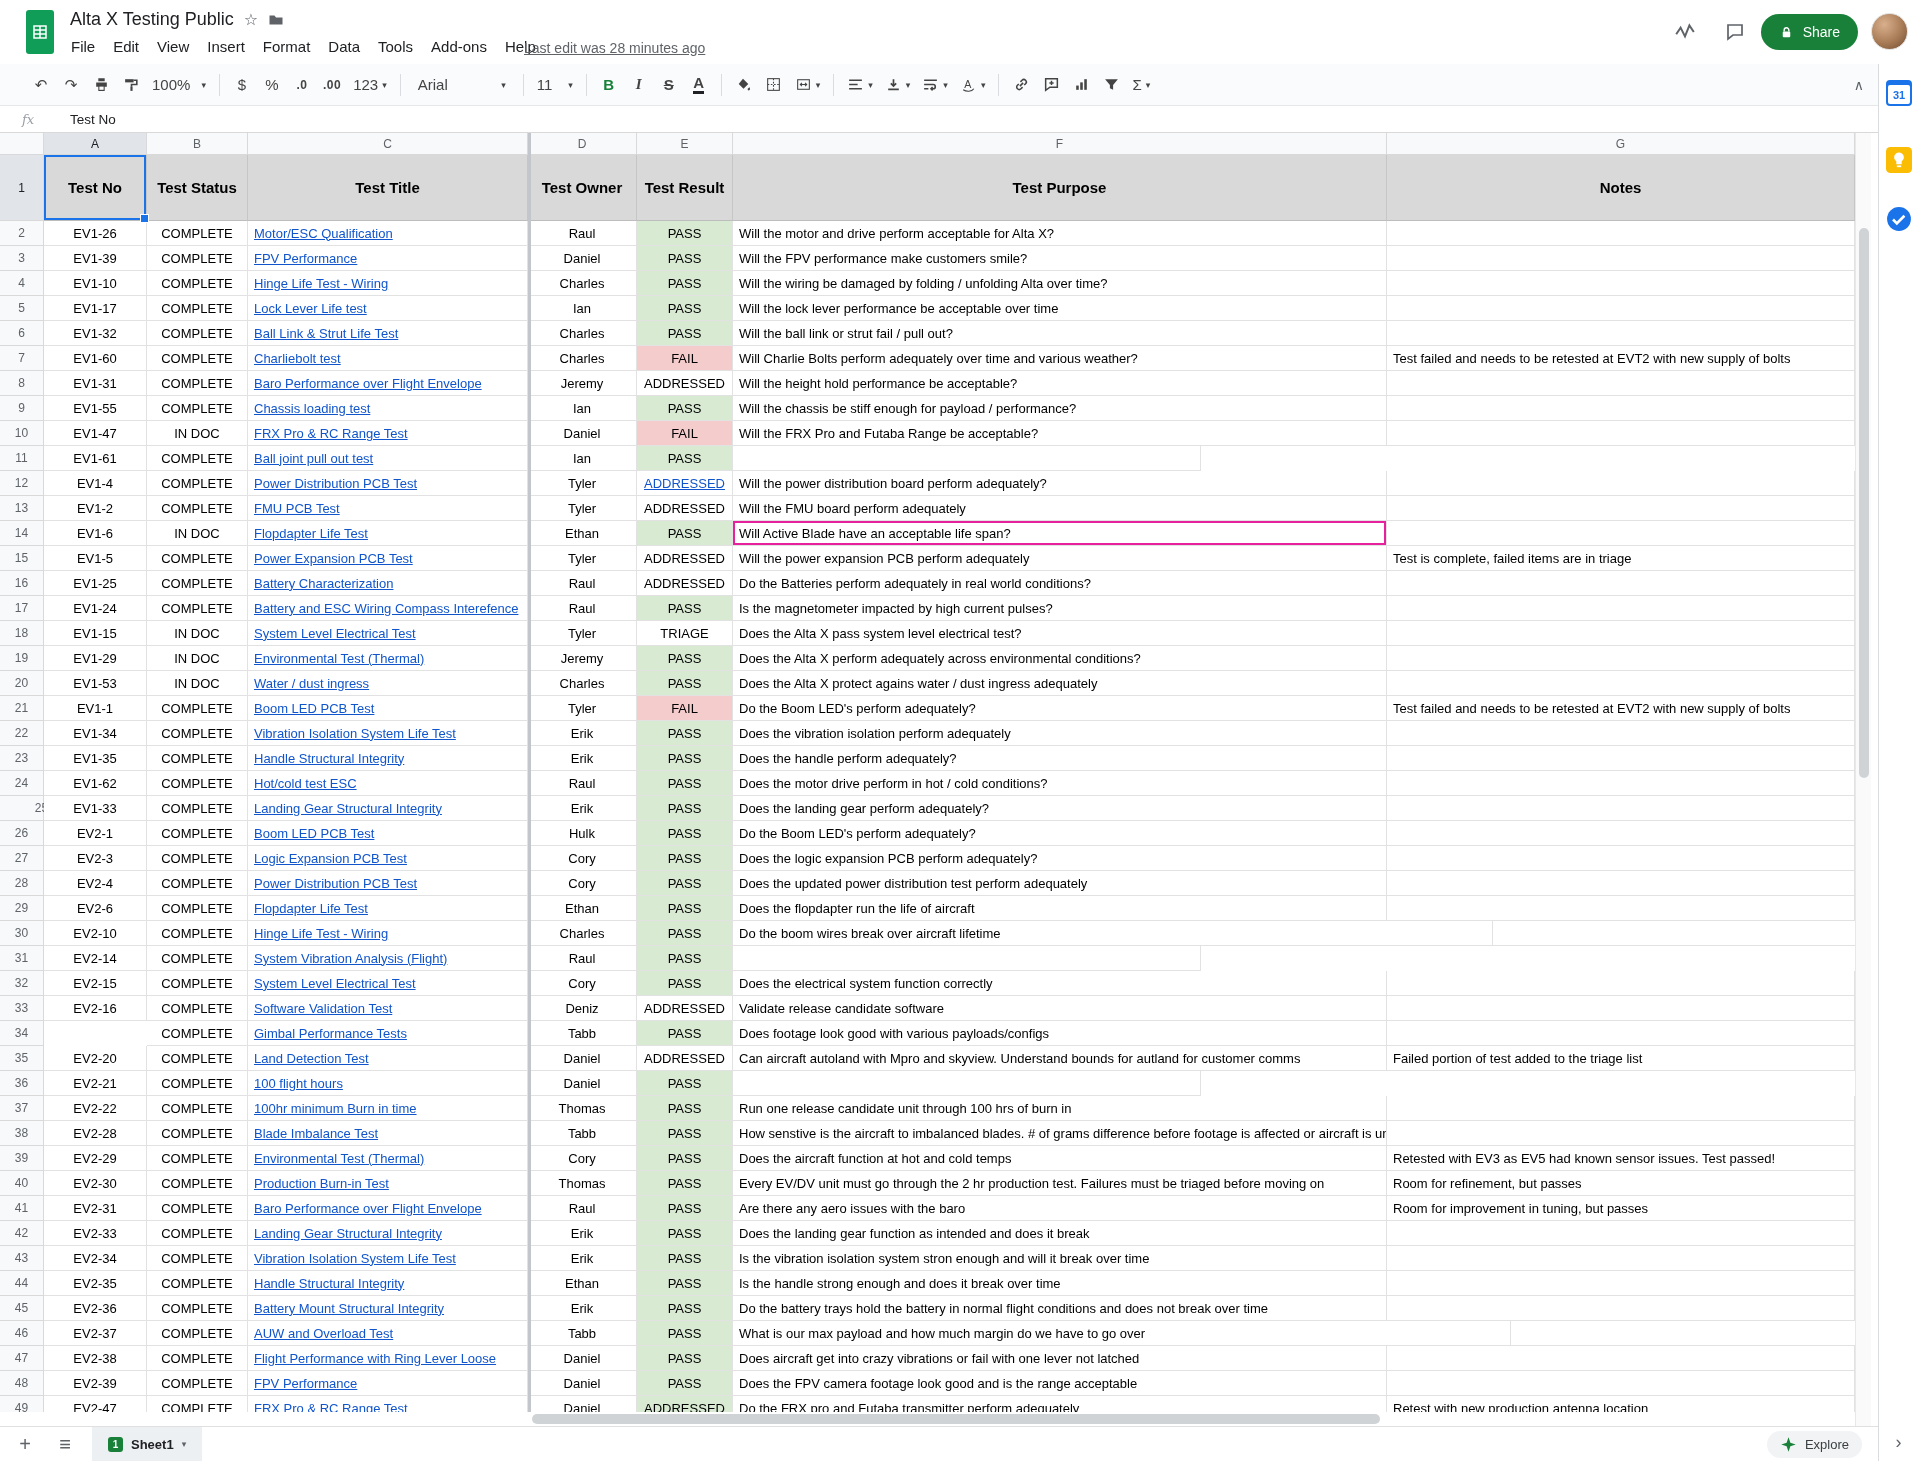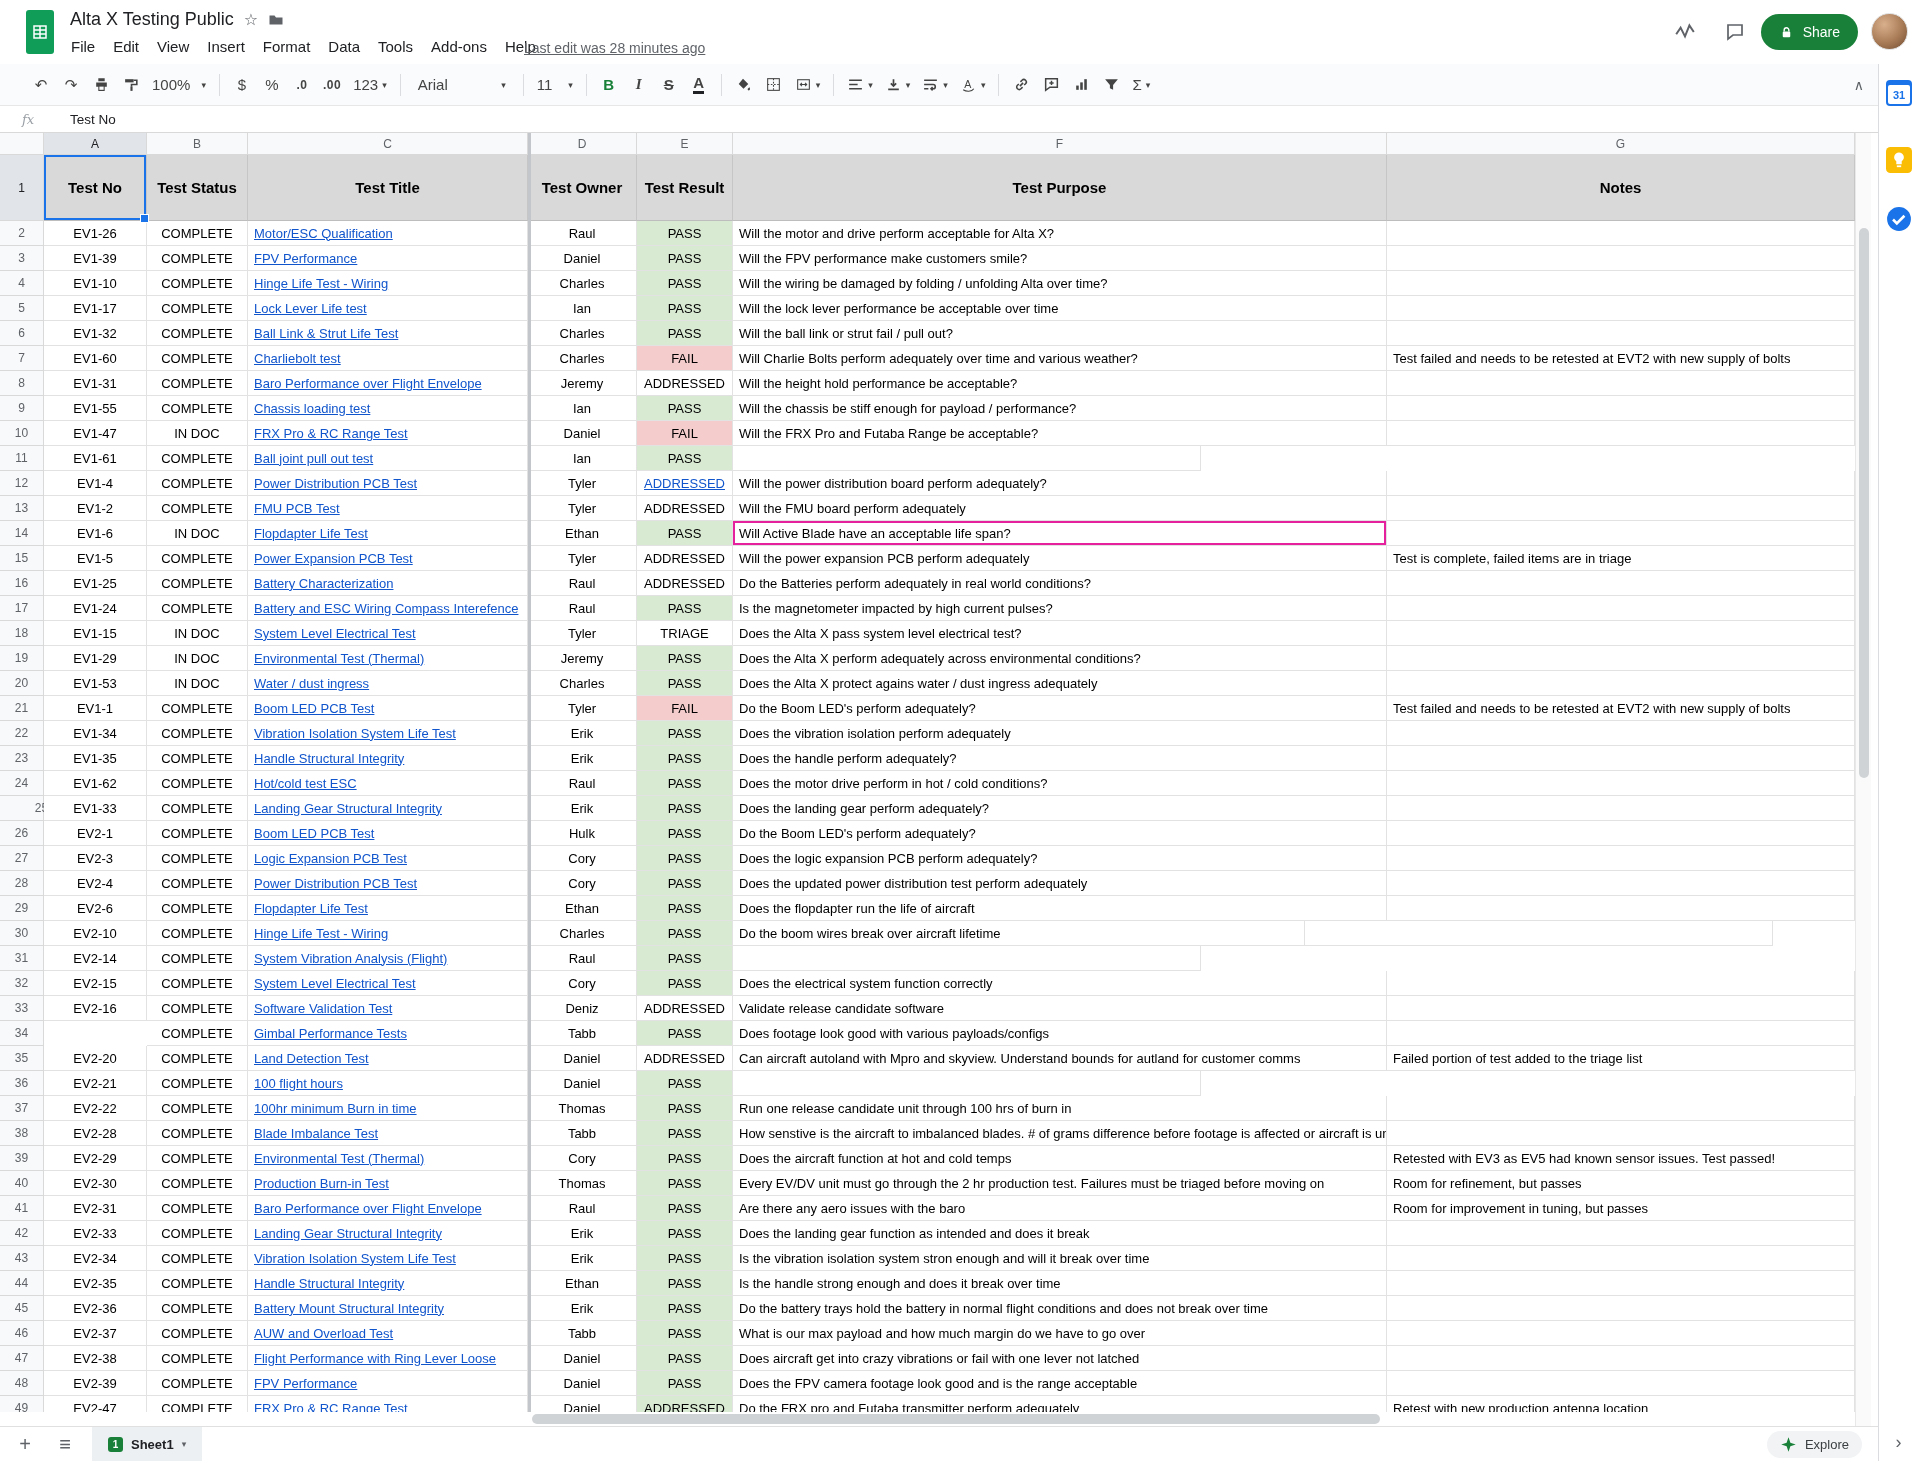--- a/index.html
+++ b/index.html
@@ -643,21 +643,21 @@
       </div>
       <div class="s-row">
         <div class="s-gut" style="width: 44px;">30</div>
         <div class="s-cell c-center" style="width: 103px;">EV2-10</div>
         <div class="s-cell c-center" style="width: 101px;">COMPLETE</div>
         <div class="s-cell" style="width: 280px;">
           <span class="link">Hinge Life Test - Wiring</span>
         </div>
         <div class="s-cell c-center" style="width: 109px;">Charles</div>
         <div class="s-cell c-center" style="width: 96px; background: rgb(217, 234, 211);">PASS</div>
-        <div class="s-cell" style="width: 572px; text-align: center;">Do the boom wires break over aircraft lifetime</div>
+        <div class="s-cell" style="width: 760px; text-align: center;">Do the boom wires break over aircraft lifetime</div>
         <div class="s-cell" style="width: 468px;"></div>
       </div>
       <div class="s-row">
         <div class="s-gut" style="width: 44px;">31</div>
         <div class="s-cell c-center" style="width: 103px;">EV2-14</div>
         <div class="s-cell c-center" style="width: 101px;">COMPLETE</div>
         <div class="s-cell" style="width: 280px;">
           <span class="link">System Vibration Analysis (Flight)</span>
         </div>
         <div class="s-cell c-center" style="width: 109px;">Raul</div>
@@ -833,21 +833,21 @@
       </div>
       <div class="s-row">
         <div class="s-gut" style="width: 44px;">46</div>
         <div class="s-cell c-center" style="width: 103px;">EV2-37</div>
         <div class="s-cell c-center" style="width: 101px;">COMPLETE</div>
         <div class="s-cell" style="width: 280px;">
           <span class="link">AUW and Overload Test</span>
         </div>
         <div class="s-cell c-center" style="width: 109px;">Tabb</div>
         <div class="s-cell c-center" style="width: 96px; background: rgb(217, 234, 211);">PASS</div>
-        <div class="s-cell" style="width: 654px;">What is our max payload and how much margin do we have to go over</div>
+        <div class="s-cell" style="width: 778px;">What is our max payload and how much margin do we have to go over</div>
         <div class="s-cell" style="width: 468px;"></div>
       </div>
       <div class="s-row">
         <div class="s-gut" style="width: 44px;">47</div>
         <div class="s-cell c-center" style="width: 103px;">EV2-38</div>
         <div class="s-cell c-center" style="width: 101px;">COMPLETE</div>
         <div class="s-cell" style="width: 280px;">
           <span class="link">Flight Performance with Ring Lever Loose</span>
         </div>
         <div class="s-cell c-center" style="width: 109px;">Daniel</div>

